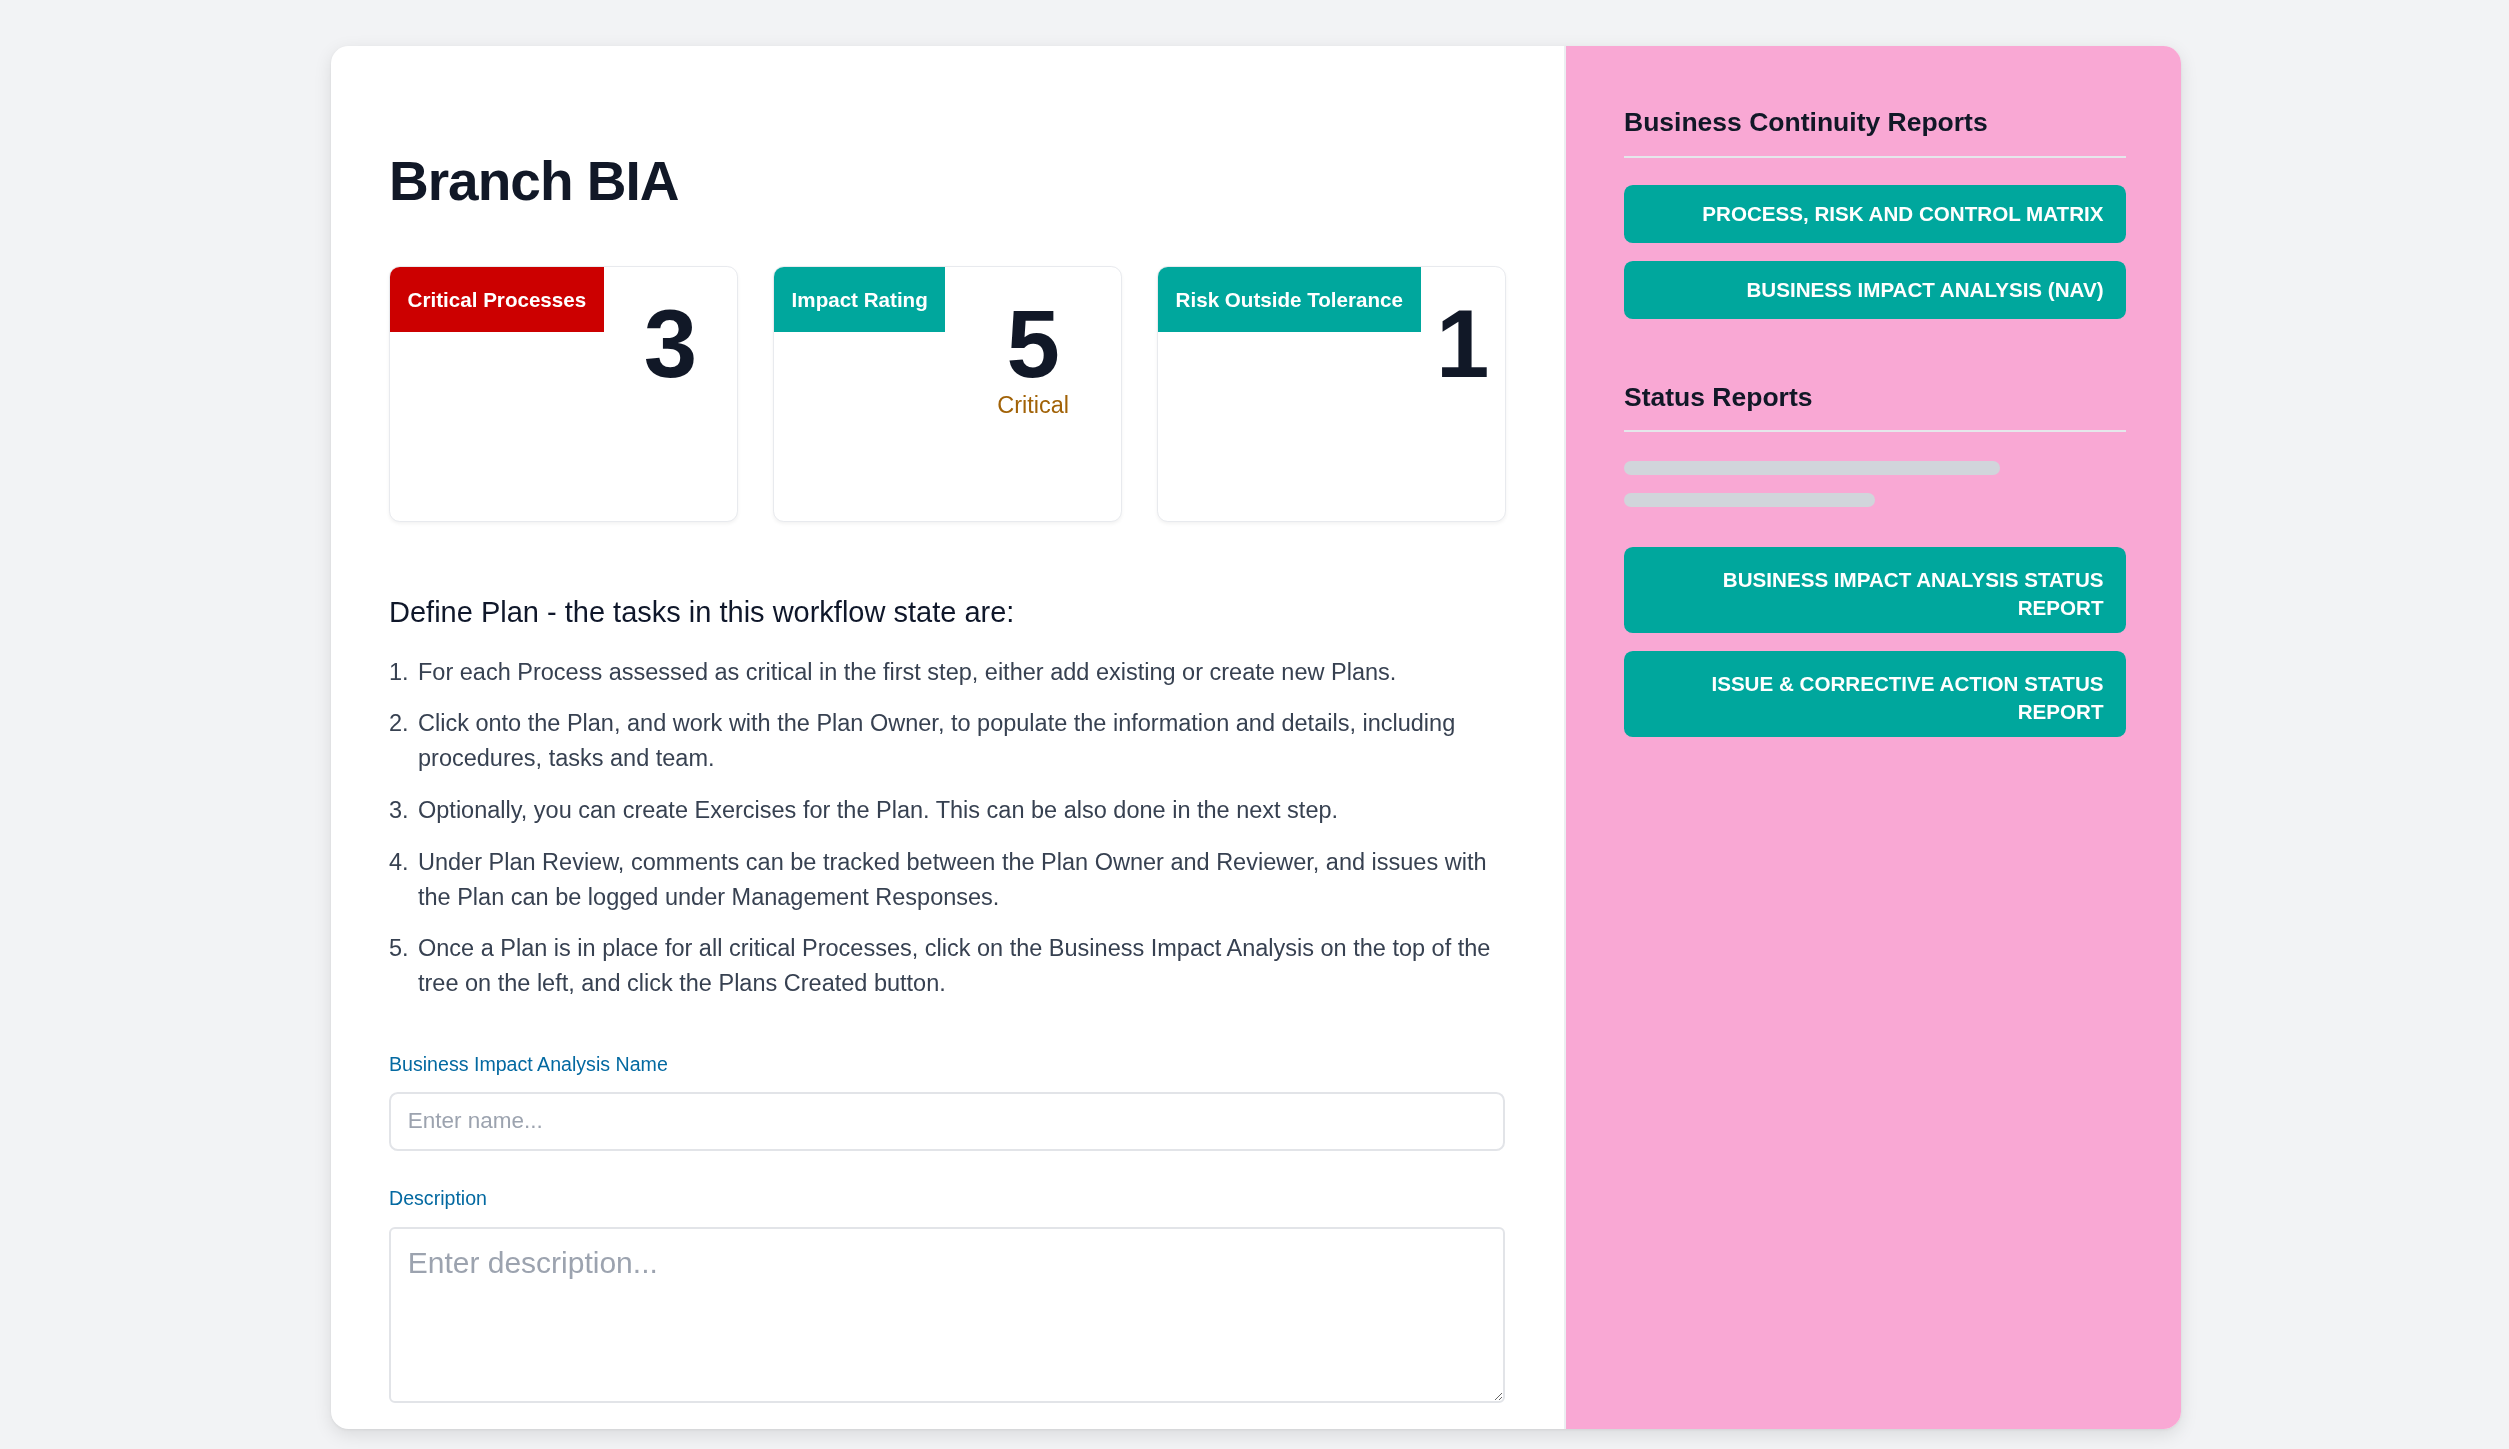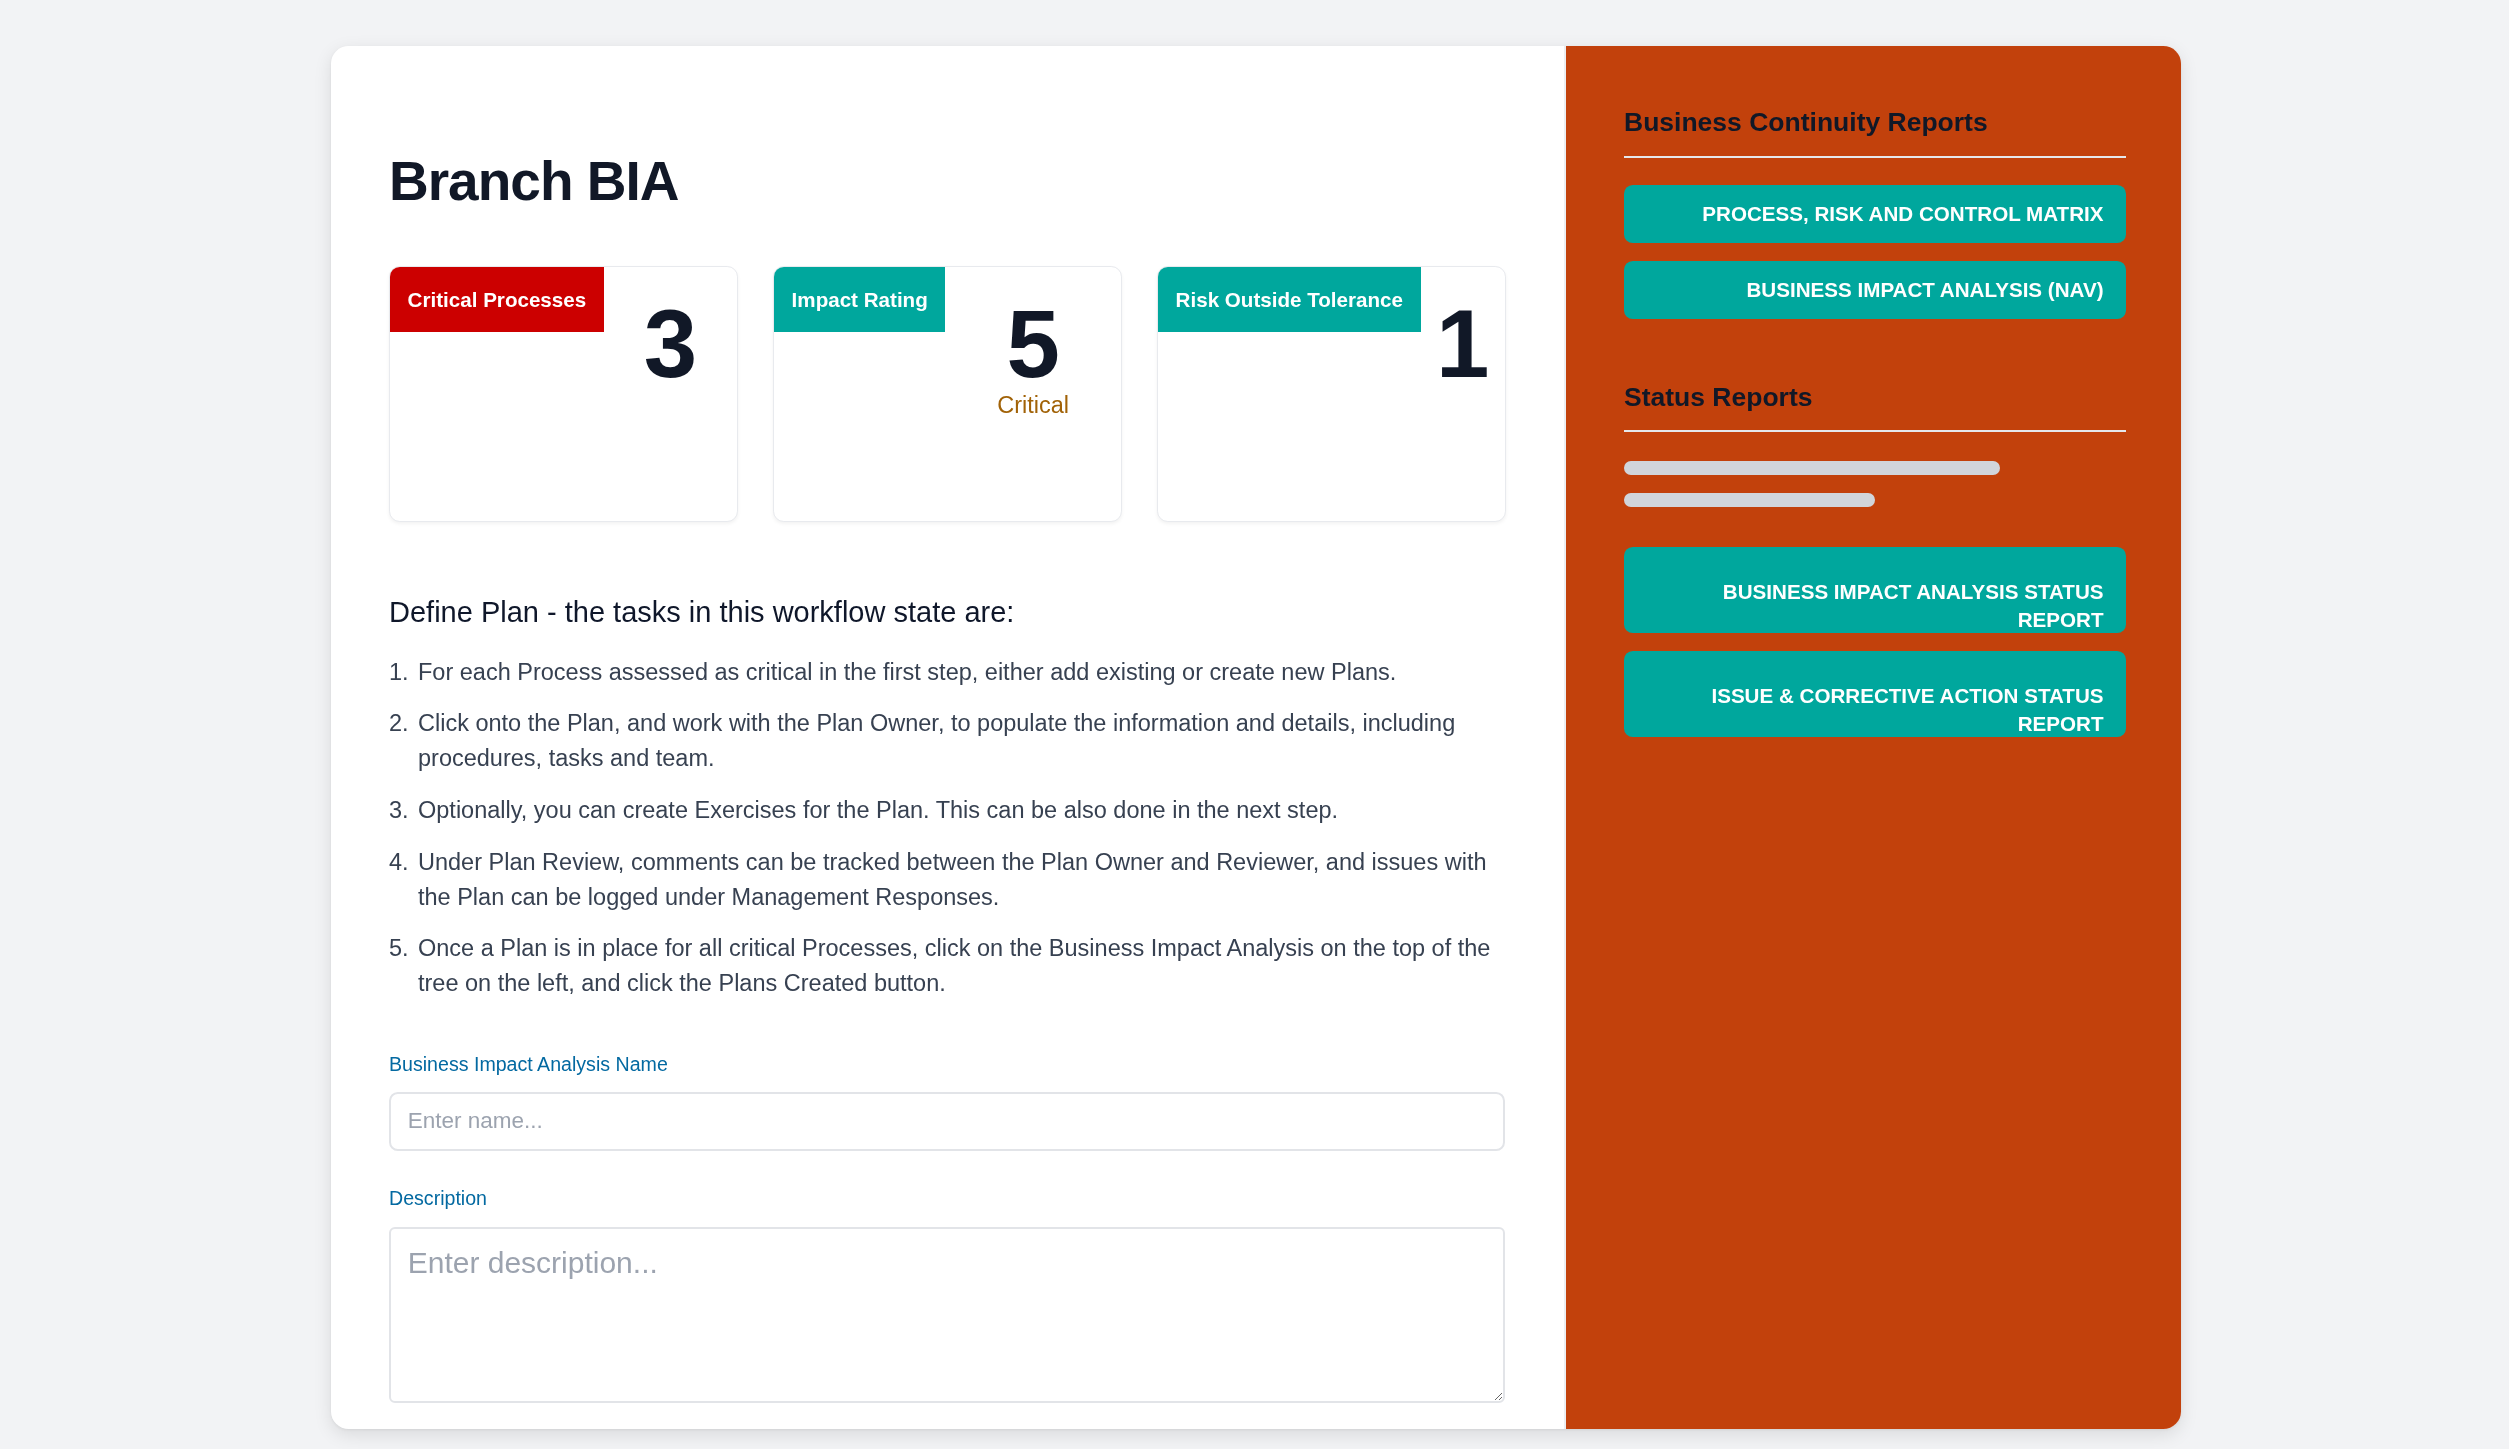--- a/index.html
+++ b/index.html
@@ -23,21 +23,21 @@
   }
   .main {
     width: 1260px;
     height: 100%;
     padding: 57px 58px 0 58px;
     position: relative;
   }
   .aside {
     flex: 1;
     height: 100%;
-    background: #c2410c;
+    background: #f9a8d4;
     border-left: 2px solid #eceef1;
     padding: 61px 57px 0 58px;
   }
   .page-title {
     font-size: 55px;
     font-weight: 700;
     letter-spacing: -1px;
     line-height: 1;
     color: #111827;
     margin-top: 51px;
@@ -168,21 +168,21 @@
     padding: 0 22.5px;
     font-size: 20.6px;
     font-weight: 700;
     text-align: right;
     font-family: "Liberation Sans", "DejaVu Sans", sans-serif;
     cursor: pointer;
     line-height: 28px;
     margin-bottom: 17.6px;
   }
   .report-btn.single { height: 58px; }
-  .report-btn.double { height: 86px; padding-top: 31px; padding-bottom: 14.7px; }
+  .report-btn.double { height: 86px; padding-top: 19px; padding-bottom: 14.7px; }
   .skeleton { margin-top: 29px; }
   .skel-bar {
     height: 13.7px;
     background: #d1d5db;
     border-radius: 6.9px;
   }
   .skel-bar.a { width: 376px; }
   .skel-bar.b { width: 251px; margin-top: 18.6px; }
   .btn-list.status { margin-top: 40px; }
 </style>

